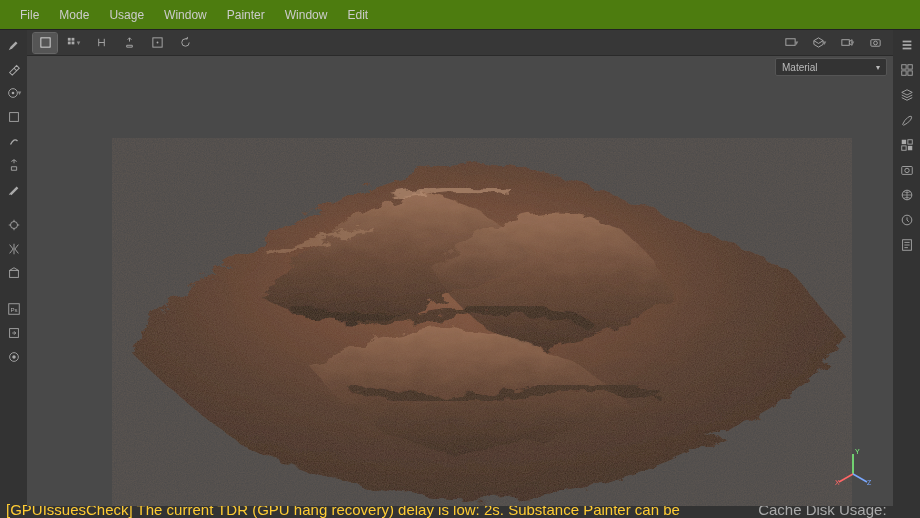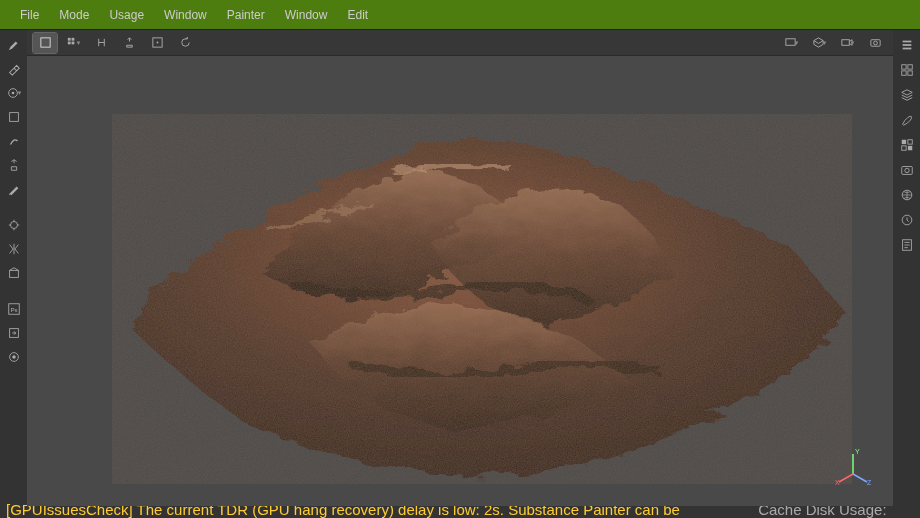--- a/index.html
+++ b/index.html
@@ -192,20 +192,26 @@
           </div>
         <div class="vt-btn">
             <svg viewBox="0 0 14 14">
               <rect x="2" y="4" width="10" height="7" rx="1" fill="none" stroke="currentColor"></rect>
               <circle cx="7" cy="7.5" r="2" fill="none" stroke="currentColor"></circle>
             </svg>
           </div>
       </div>
     </div>
 
+    <div class="dropdown-row">
+      <div class="material-dd">
+        <span>Material</span>
+        <span style="font-size:8px;">▾</span>
+      </div>
+    </div>
 
     <div class="viewport">
       <div class="terrain">
         <svg viewBox="0 0 740 370" preserveAspectRatio="none">
           <defs>
             <radialGradient id="rock" cx="45%" cy="35%" r="70%">
               <stop offset="0%" stop-color="#8a5a42"></stop>
               <stop offset="30%" stop-color="#6b4430"></stop>
               <stop offset="60%" stop-color="#4a3226"></stop>
               <stop offset="100%" stop-color="#2e2018"></stop>

